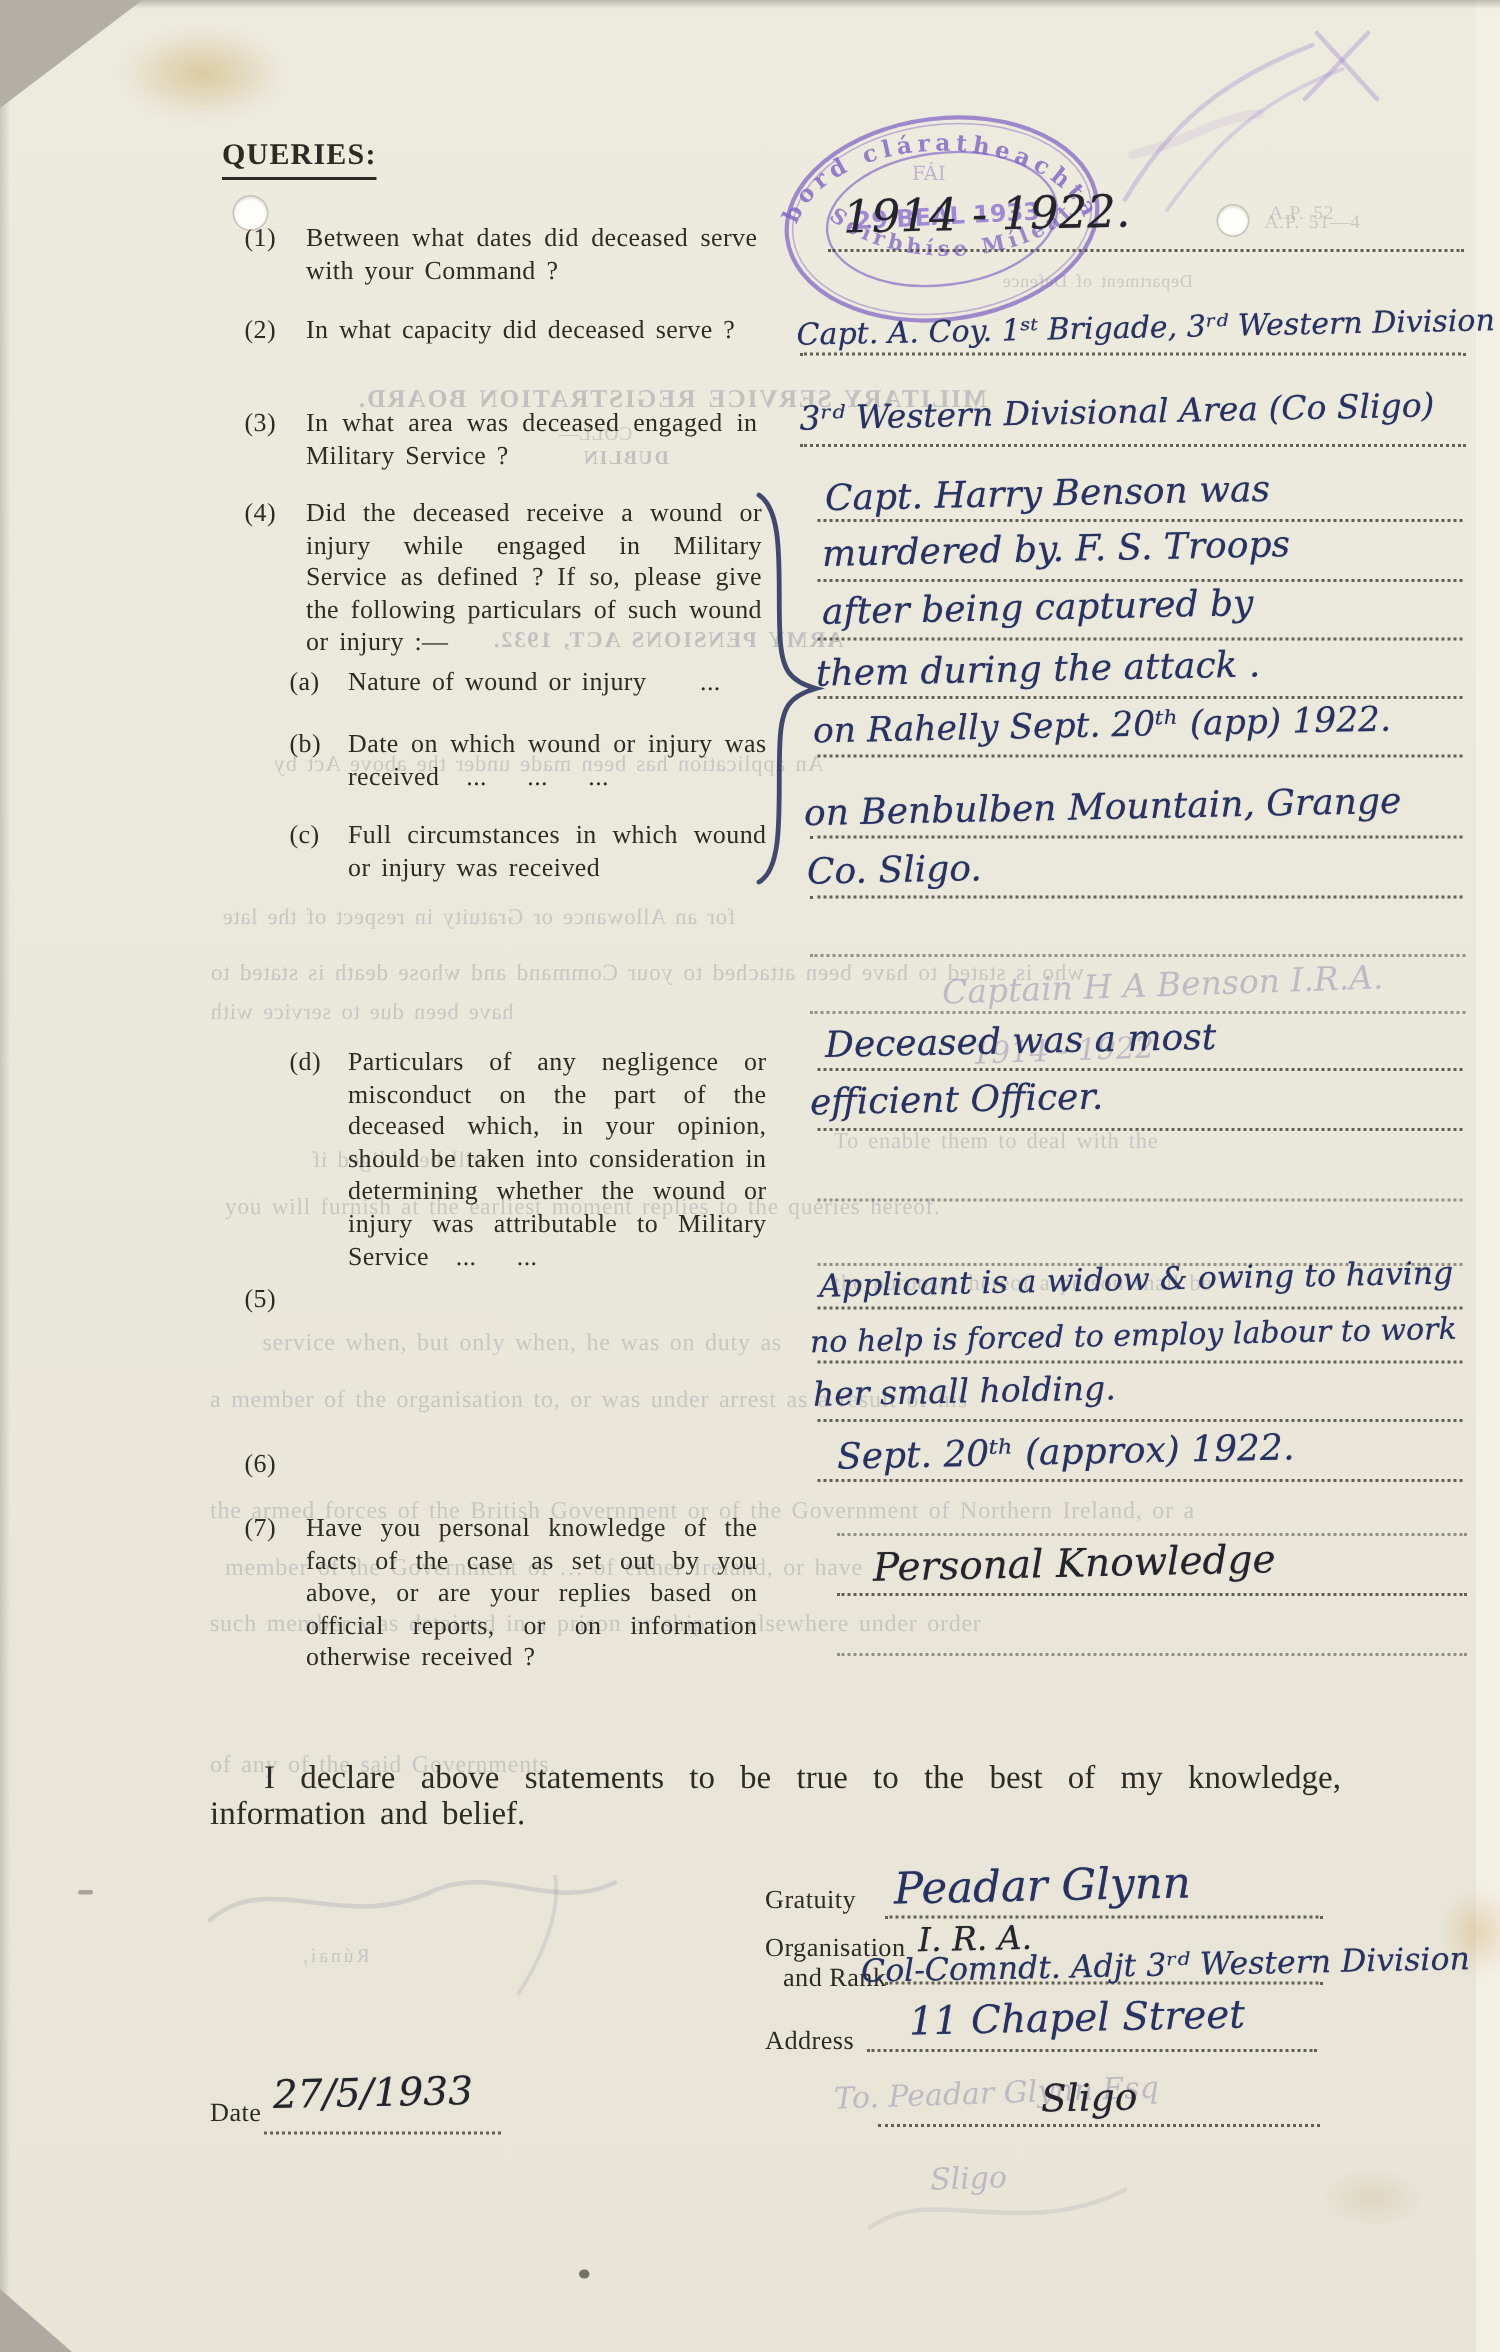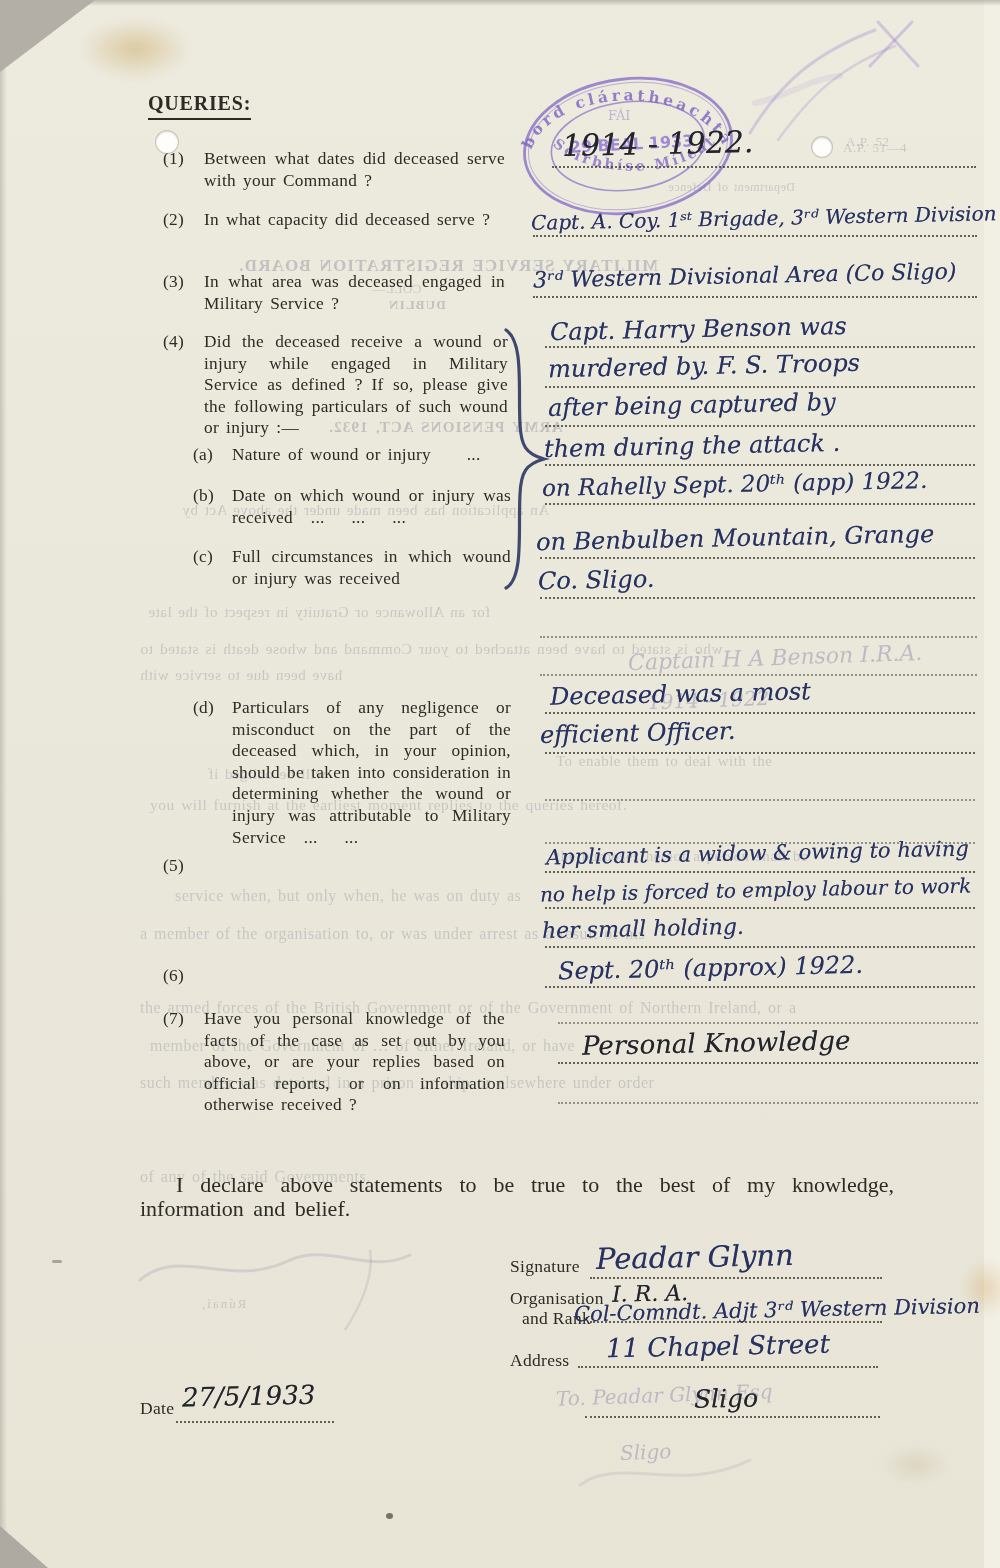--- a/index.html
+++ b/index.html
@@ -209,21 +209,21 @@
   <div class="hw" style="left:550px;top:680px;font-size:24px;">Deceased was a most</div>
   <div class="hw" style="left:540px;top:719px;font-size:24px;">efficient Officer.</div>
   <div class="hw" style="left:546px;top:841px;font-size:21px;">Applicant is a widow &amp; owing to having</div>
   <div class="hw" style="left:540px;top:878px;font-size:20px;">no help is forced to employ labour to work</div>
   <div class="hw" style="left:542px;top:916px;font-size:22px;">her small holding.</div>
   <div class="hw" style="left:558px;top:954px;font-size:24px;">Sept. 20ᵗʰ (approx) 1922.</div>
   <div class="hw ink-black" style="left:582px;top:1028px;font-size:26px;">Personal Knowledge</div>
 
   <div class="decl">I declare above statements to be true to the best of my knowledge, information and belief.</div>
 
-  <div class="plabel" style="left:510px;top:1256px;">Signature</div>
+  <div class="plabel" style="left:510px;top:1256px;">Gratuity</div>
   <div class="plabel" style="left:510px;top:1288px;">Organisation</div>
   <div class="plabel" style="left:522px;top:1308px;">and Rank</div>
   <div class="plabel" style="left:510px;top:1350px;">Address</div>
   <div class="plabel" style="left:140px;top:1398px;">Date</div>
 
   <div class="hw" style="left:596px;top:1240px;font-size:29px;">Peadar Glynn</div>
   <div class="hw ink-black" style="left:612px;top:1281px;font-size:22px;">I. R. A.</div>
   <div class="hw" style="left:574px;top:1298px;font-size:21px;">Col-Comndt.   Adjt 3ʳᵈ Western Division</div>
   <div class="hw" style="left:606px;top:1331px;font-size:26px;">11 Chapel Street</div>
   <div class="hw ink-black" style="left:694px;top:1384px;font-size:25px;">Sligo</div>

